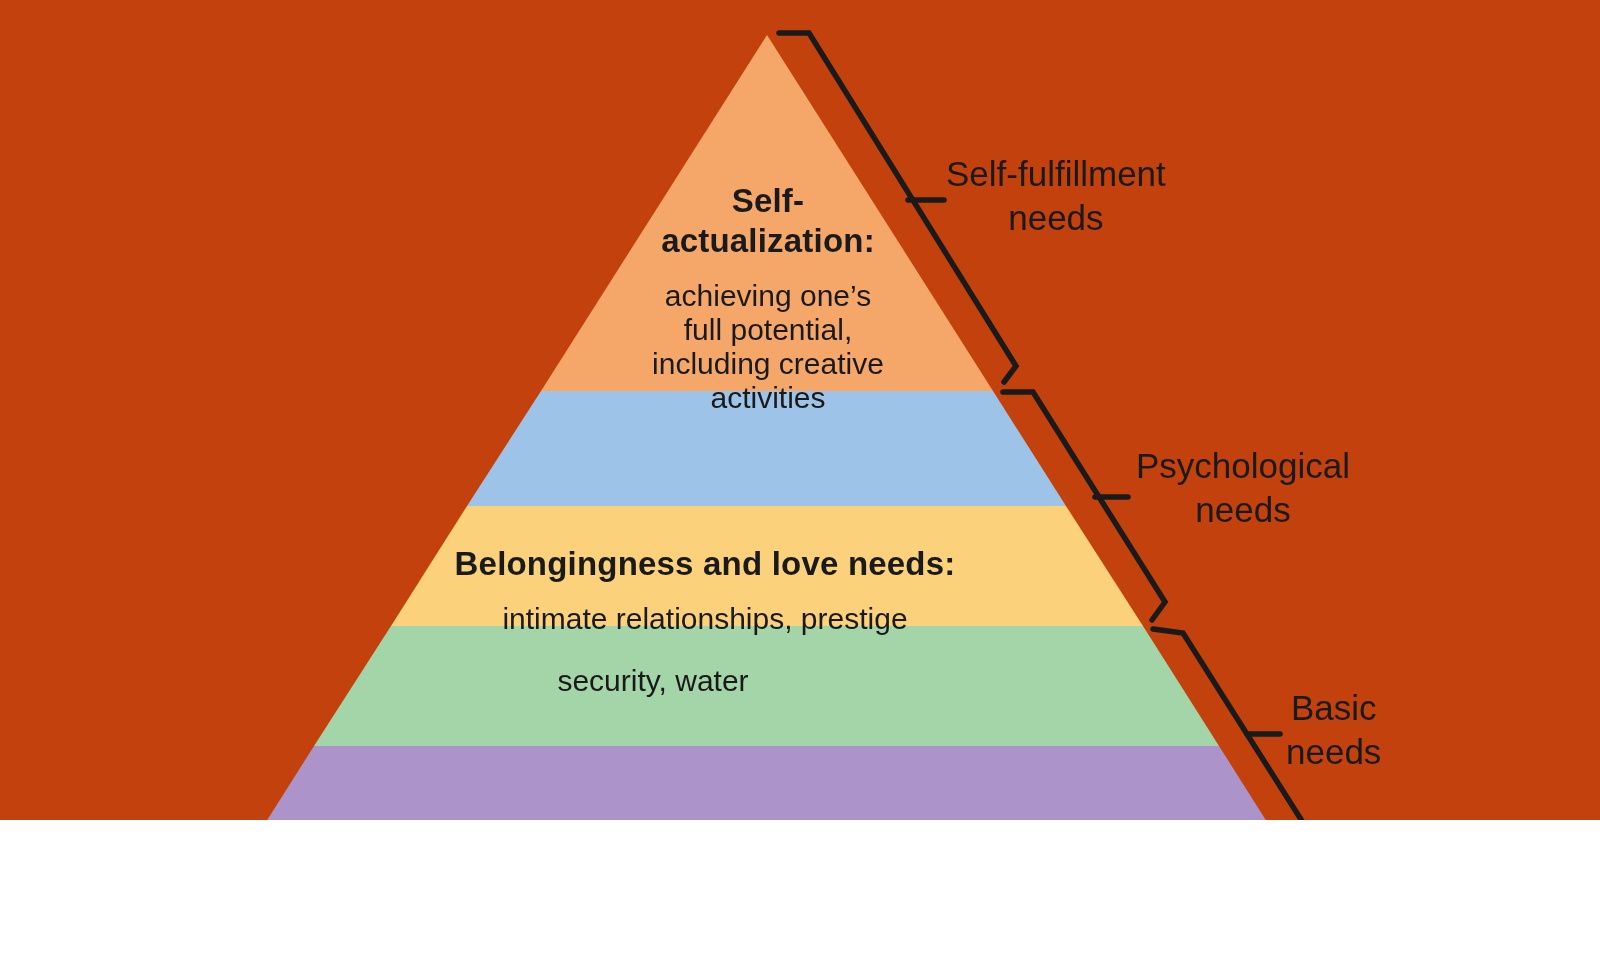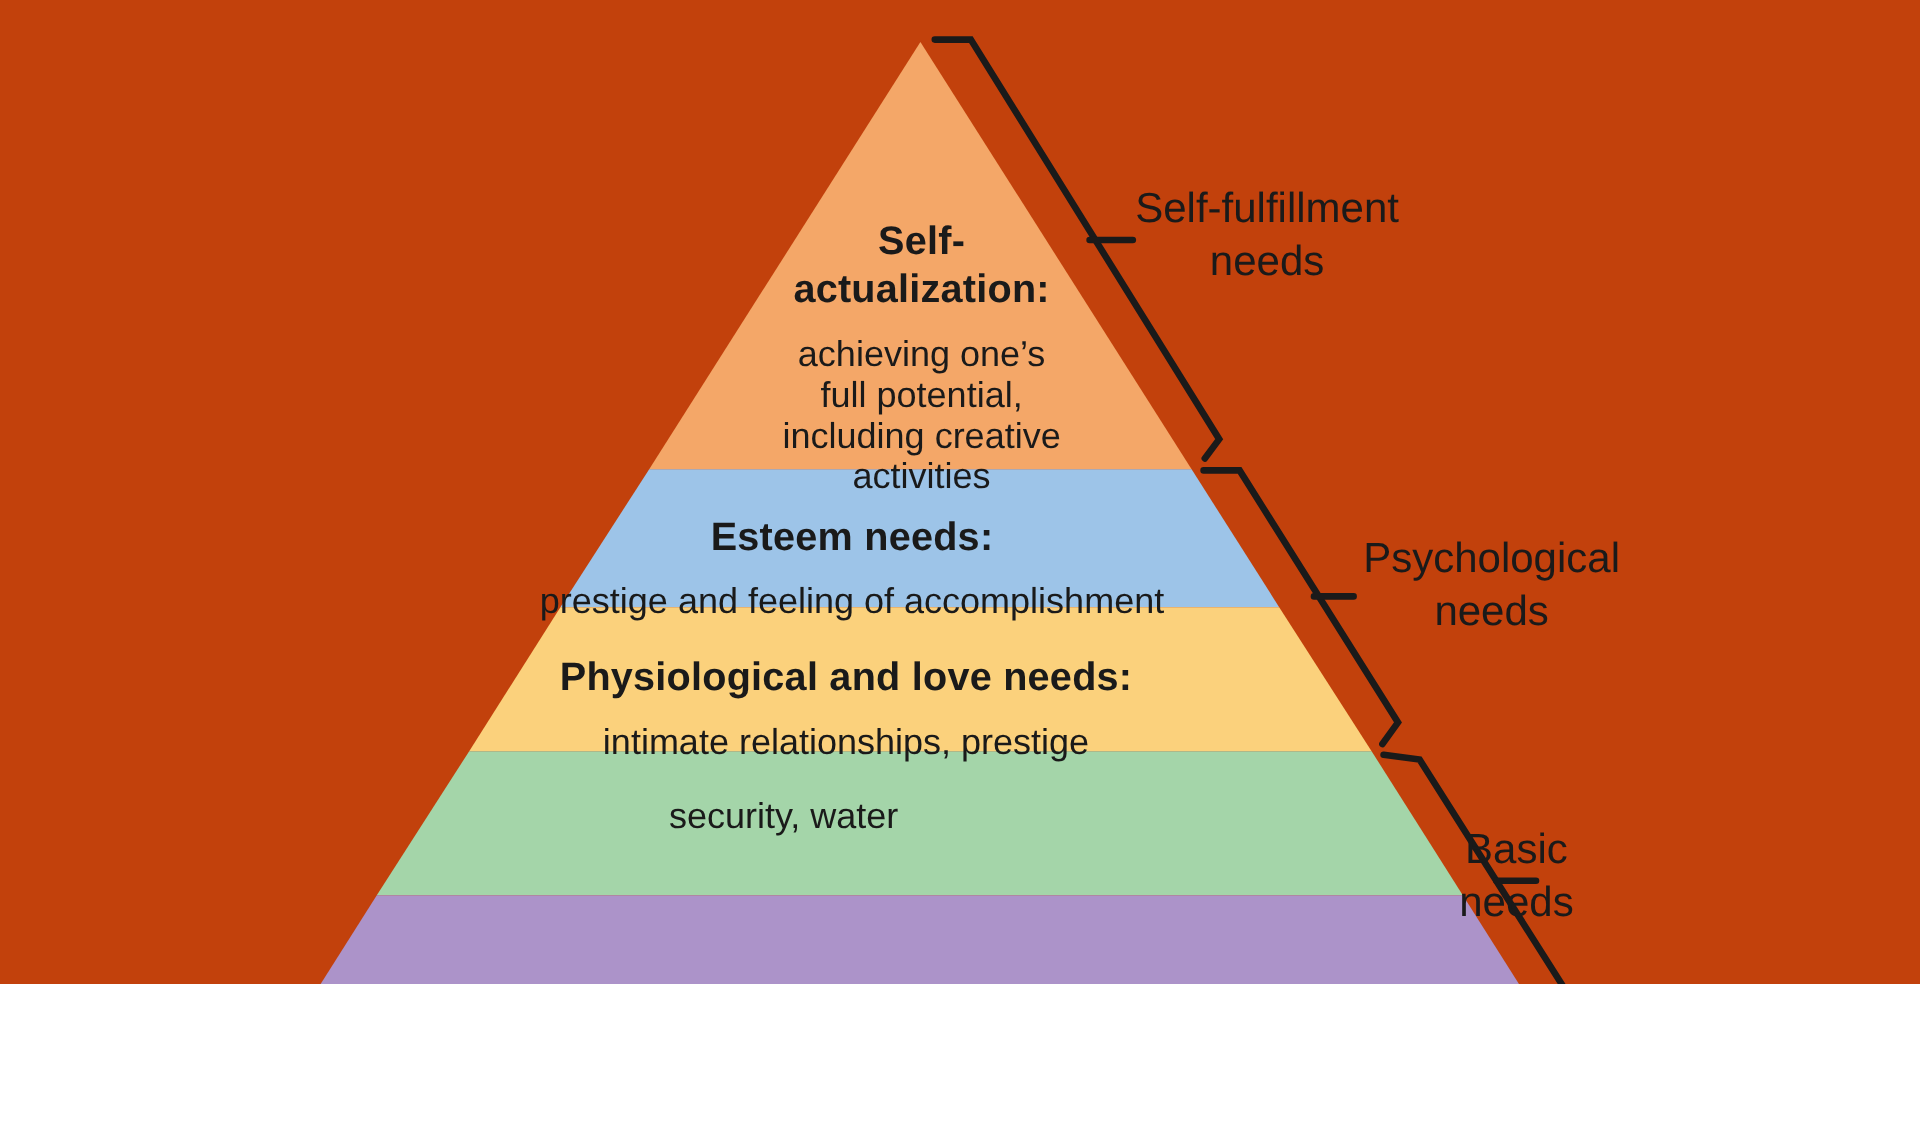--- a/index.html
+++ b/index.html
@@ -47,21 +47,21 @@
     text-align: center;
     width: max-content;
   }
   .lv1 { left: 768px; top: 163px; }
   .lv2 { left: 710px; top: 409px; }
   .lv3 { left: 705px; top: 526px; }
   .lv4 { left: 653px; top: 646px; }
   .lv5 { left: 654px; top: 764px; }
   .grp1 { left: 946px;  top: 152px; }
   .grp2 { left: 1136px; top: 444px; }
-  .grp3 { left: 1216px; top: 686px; }
+  .grp3 { left: 1286px; top: 686px; }
 </style>
 </head>
 <body>
 
 <div class="stage">
 
   <svg width="1600" height="956" viewBox="0 0 1600 956">
 
     <polygon points="767,35 993,391 541,391" fill="#F4A768"></polygon>
     <polygon points="541,391 993,391 1066,506 467,506" fill="#9DC4E8"></polygon>
@@ -81,27 +81,23 @@
 
   <div class="band-text lv1">
     <div class="band-heading">Self-
 actualization:</div>
     <div class="band-desc">achieving one’s
 full potential,
 including creative
 activities</div>
   </div>
 
-  <div class="band-text lv2">
-    <div class="band-heading">Esteem needs:</div>
-    <div class="band-desc">prestige and feeling of accomplishment</div>
-  </div>
 
   <div class="band-text lv3">
-    <div class="band-heading">Physiological and love needs:</div>
+    <div class="band-heading">Belongingness and love needs:</div>
     <div class="band-desc">intimate relationships, prestige</div>
   </div>
 
   <div class="band-text lv4">
     <div class="band-desc">security, water</div>
   </div>
 
 
   <div class="side-label grp1">Self-fulfillment
 needs</div>

